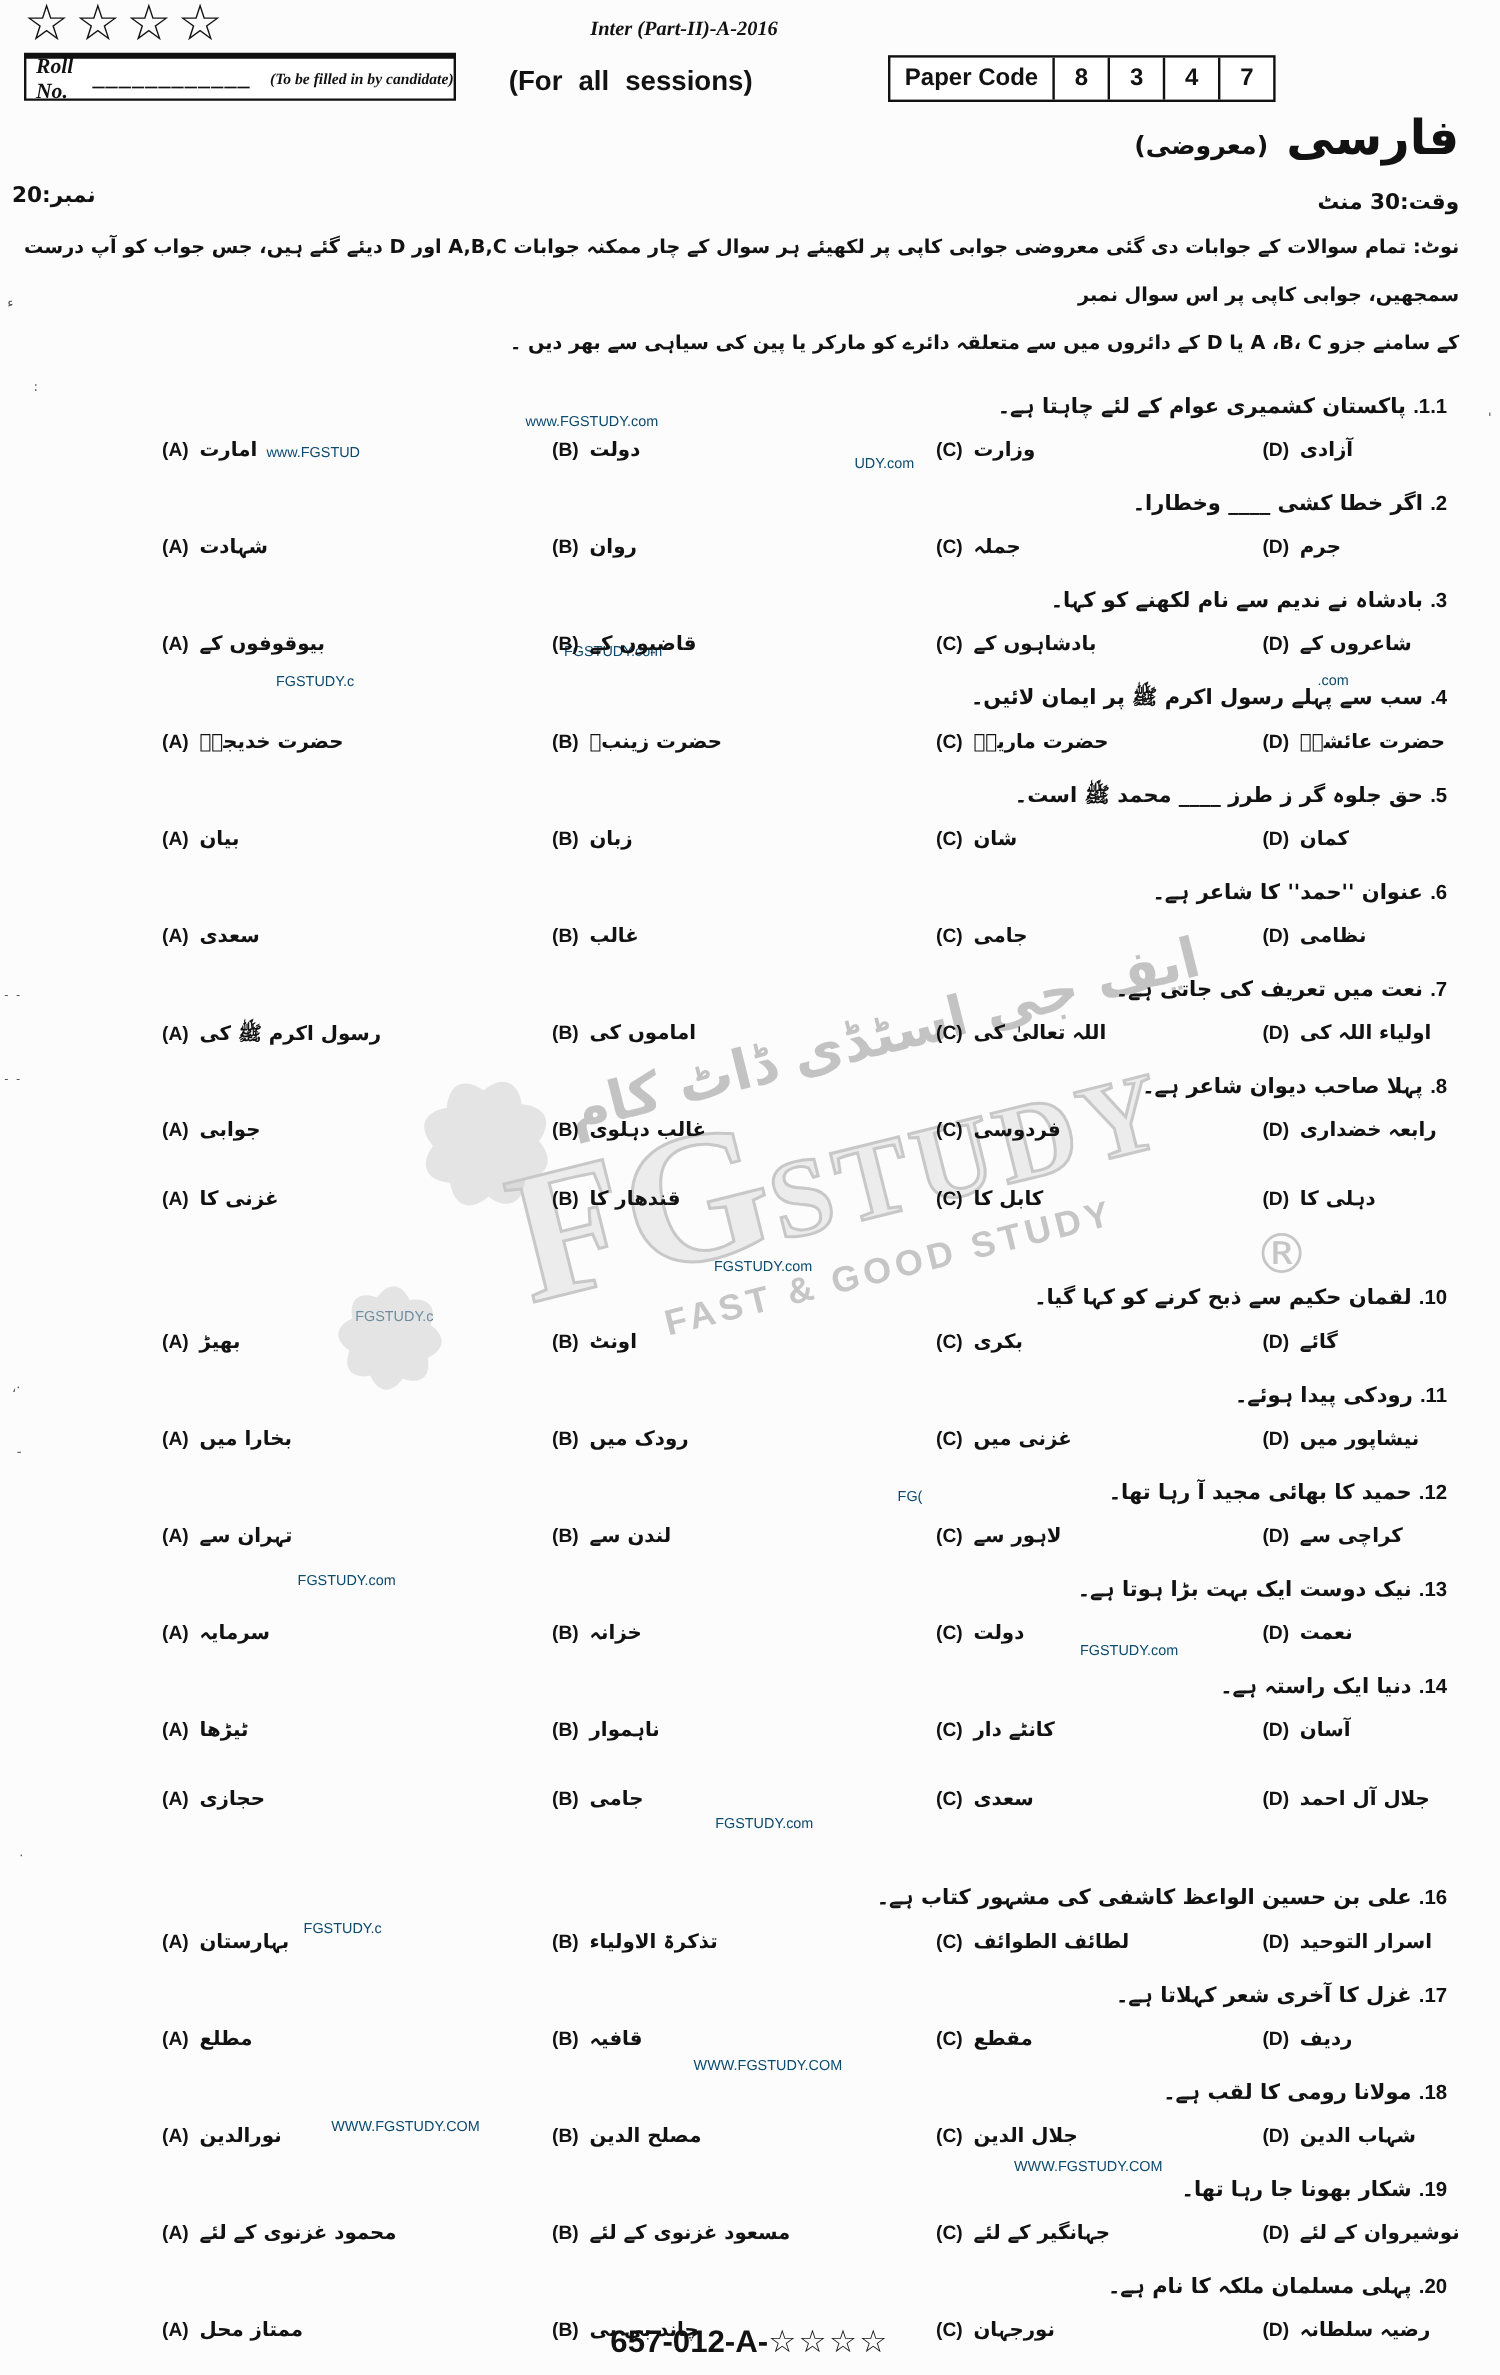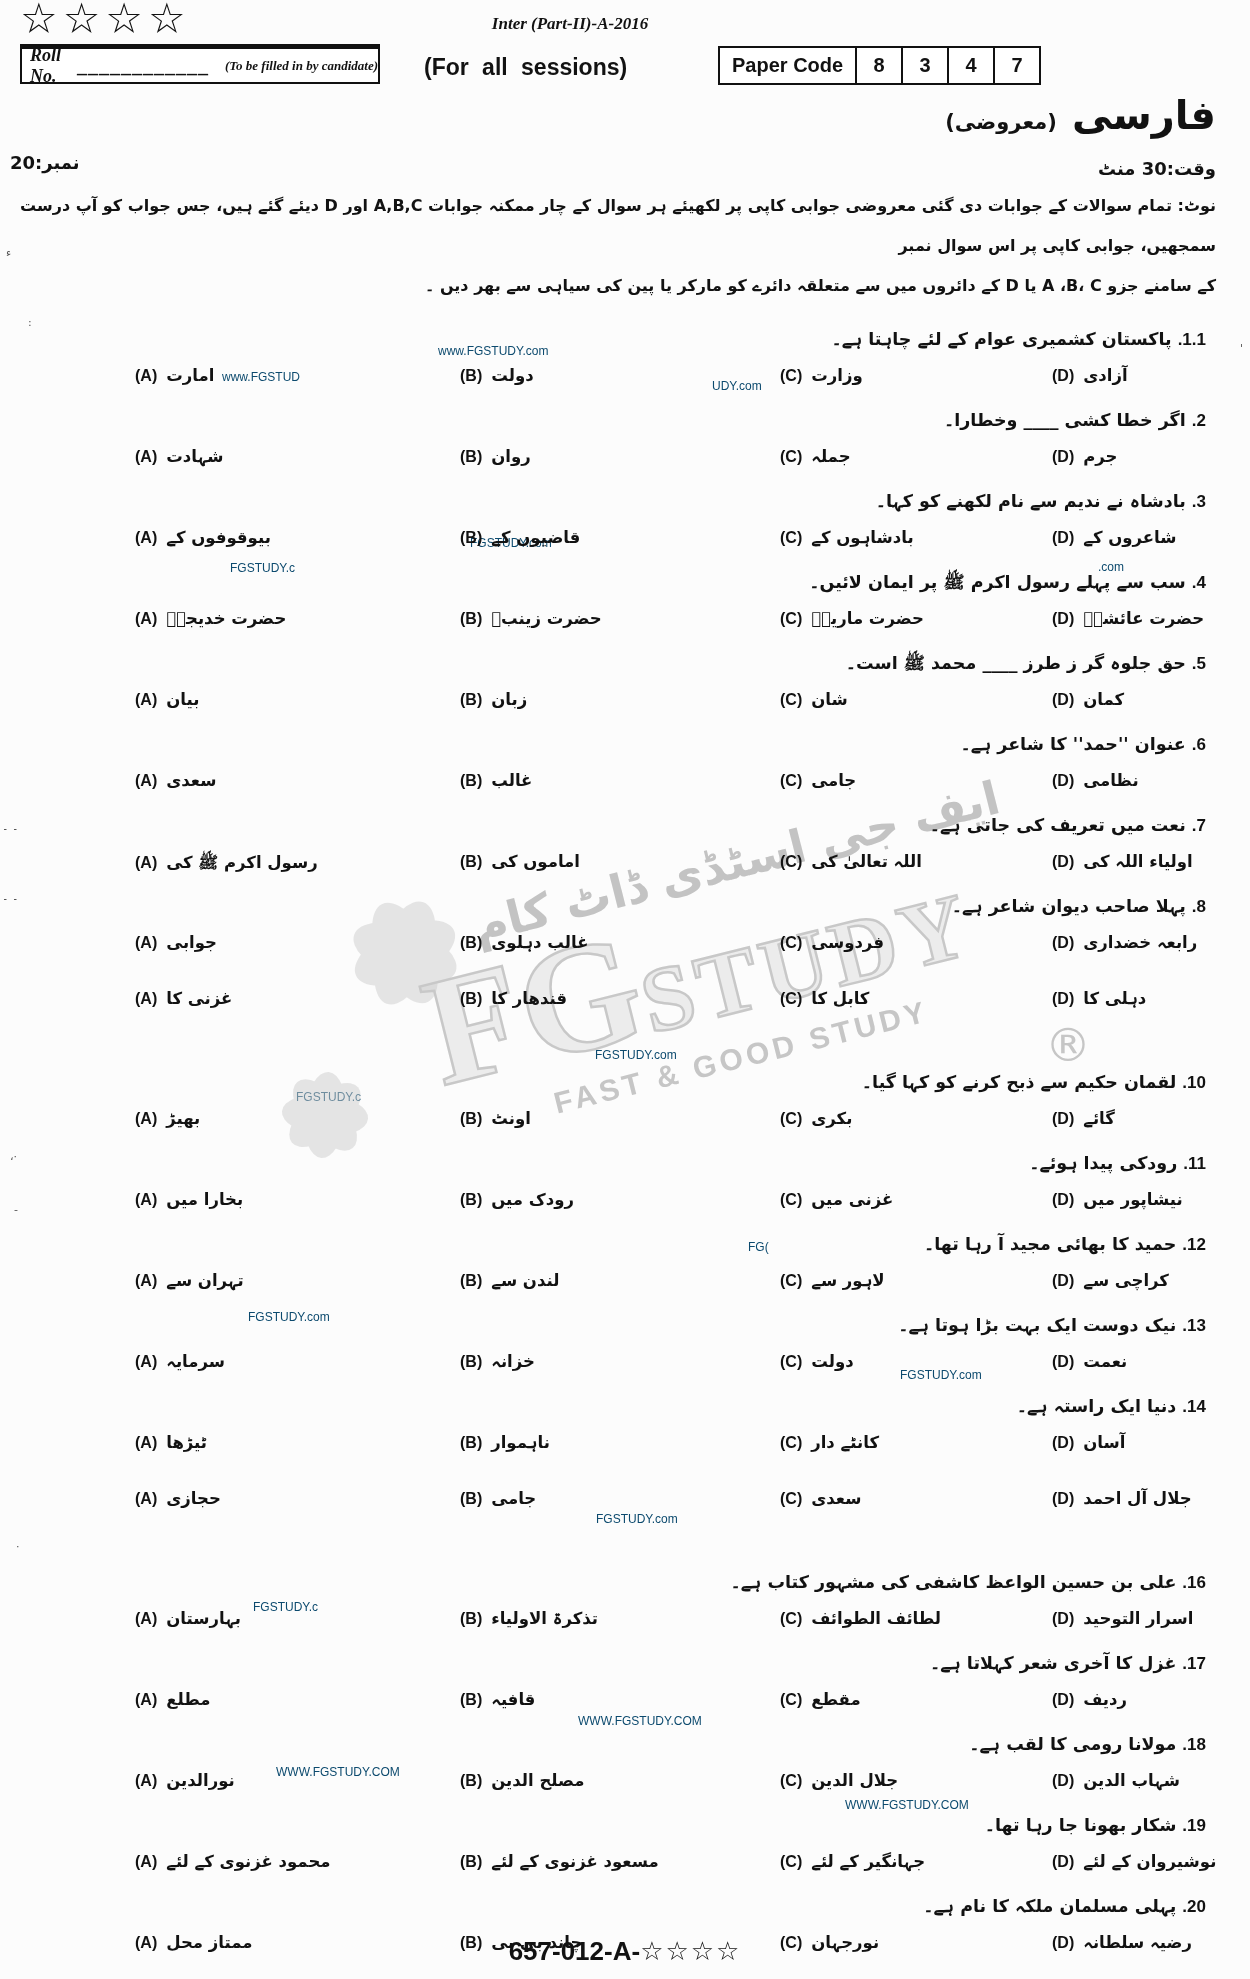--- a/index.html
+++ b/index.html
@@ -12,21 +12,21 @@
   
   .stars-top{left:20px;top:-6px;font-size:42px;letter-spacing:5px;font-weight:bold;color:#111;}
   .exam-code{left:420px;top:14px;width:300px;text-align:center;
     font-family:"Liberation Serif",serif;font-style:italic;font-weight:600;font-size:17px;}
   .rollbox{left:20px;top:44px;width:360px;height:40px;border:2px solid #111;border-top-width:5px;
     display:flex;align-items:center;padding:0 8px;box-sizing:border-box;background:#fff;}
   .rollbox .rl{font-family:"Liberation Serif",serif;font-style:italic;font-weight:bold;font-size:18px;}
   .rollbox .rb{font-family:"Liberation Serif",serif;font-weight:bold;font-size:20px;letter-spacing:1px;margin:0 16px;}
   .rollbox .rn{font-family:"Liberation Serif",serif;font-style:italic;font-weight:bold;font-size:13px;white-space:nowrap;}
   .sessions{left:424px;top:54px;font-family:"Liberation Sans",sans-serif;font-weight:bold;font-size:23px;word-spacing:7px;}
-  .pcode{left:718px;top:46px;display:flex;border:2px solid #111;background:#fff;}
+  .pcode{left:740px;top:46px;display:flex;border:2px solid #111;background:#fff;}
   .pcode .pc-label{font-family:"Liberation Sans",sans-serif;font-weight:bold;font-size:20px;padding:6px 12px;border-right:2px solid #111;}
   .pcode .pc-digit{font-family:"Liberation Sans",sans-serif;font-weight:bold;font-size:20px;width:44px;display:flex;align-items:center;justify-content:center;border-right:2px solid #111;}
   .pcode .pc-digit:last-child{border-right:none;}
   
   .subject-title{right:34px;top:92px;direction:rtl;text-align:right;}
   .subject-title .s1{font-size:40px;font-weight:bold;}
   .subject-title .s2{font-size:21px;font-weight:bold;margin-right:10px;}
   .time-line{right:34px;top:158px;direction:rtl;font-size:18px;font-weight:bold;}
   .marks-line{left:10px;top:152px;direction:rtl;font-size:18px;font-weight:bold;}
   .note{left:20px;top:186px;right:34px;direction:rtl;text-align:right;

